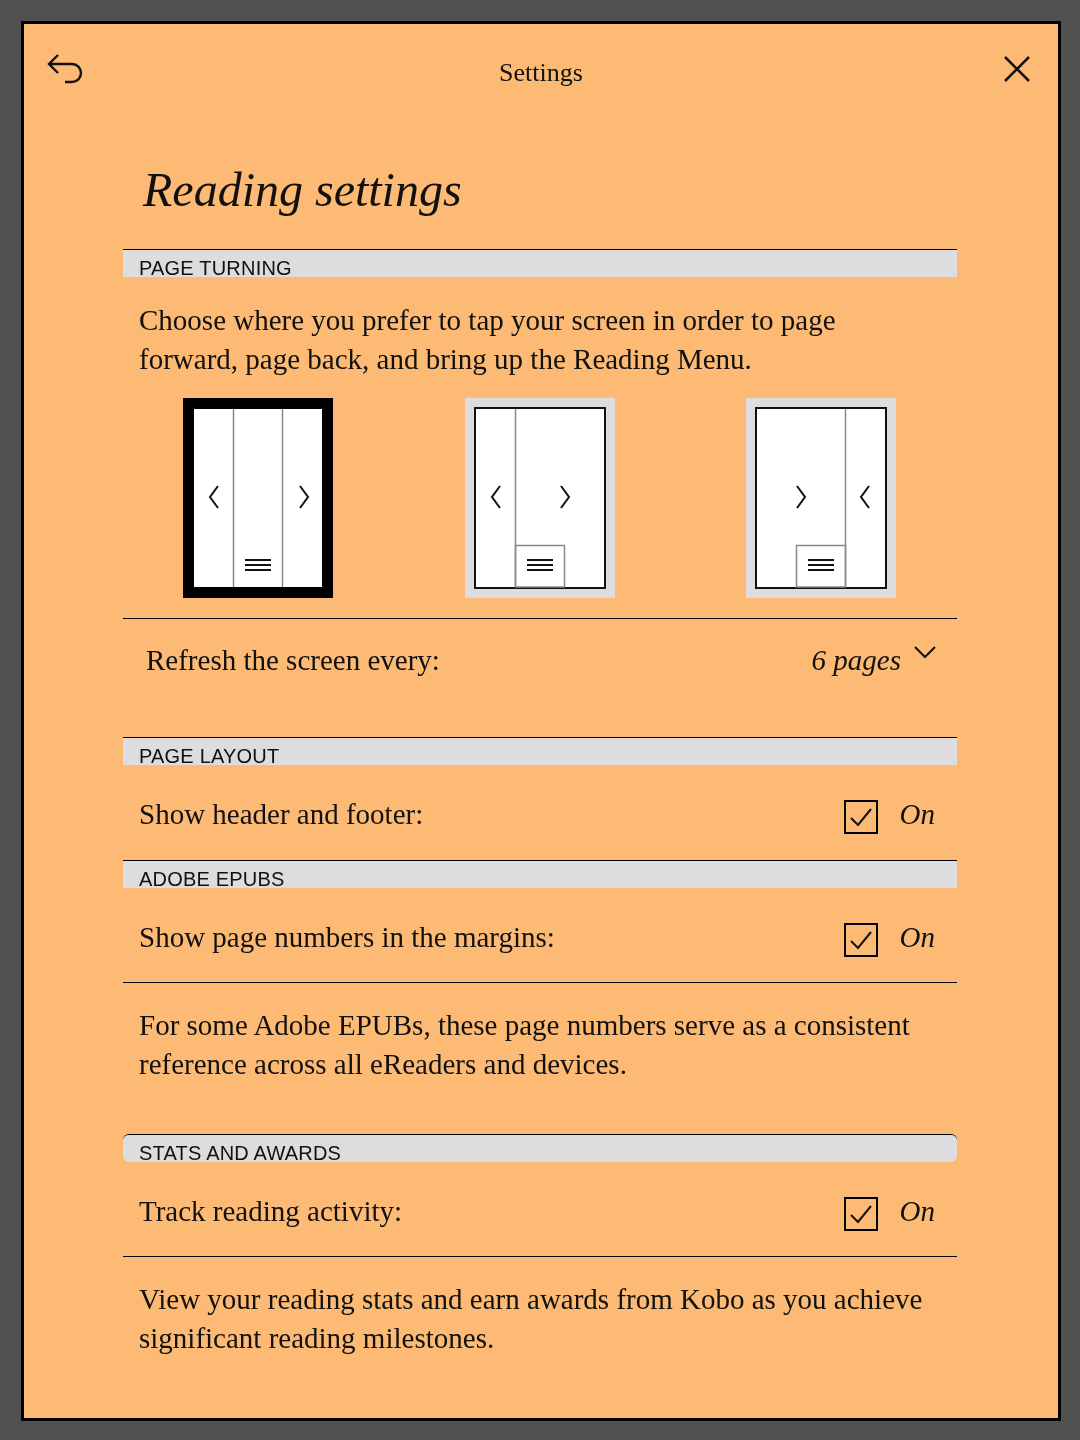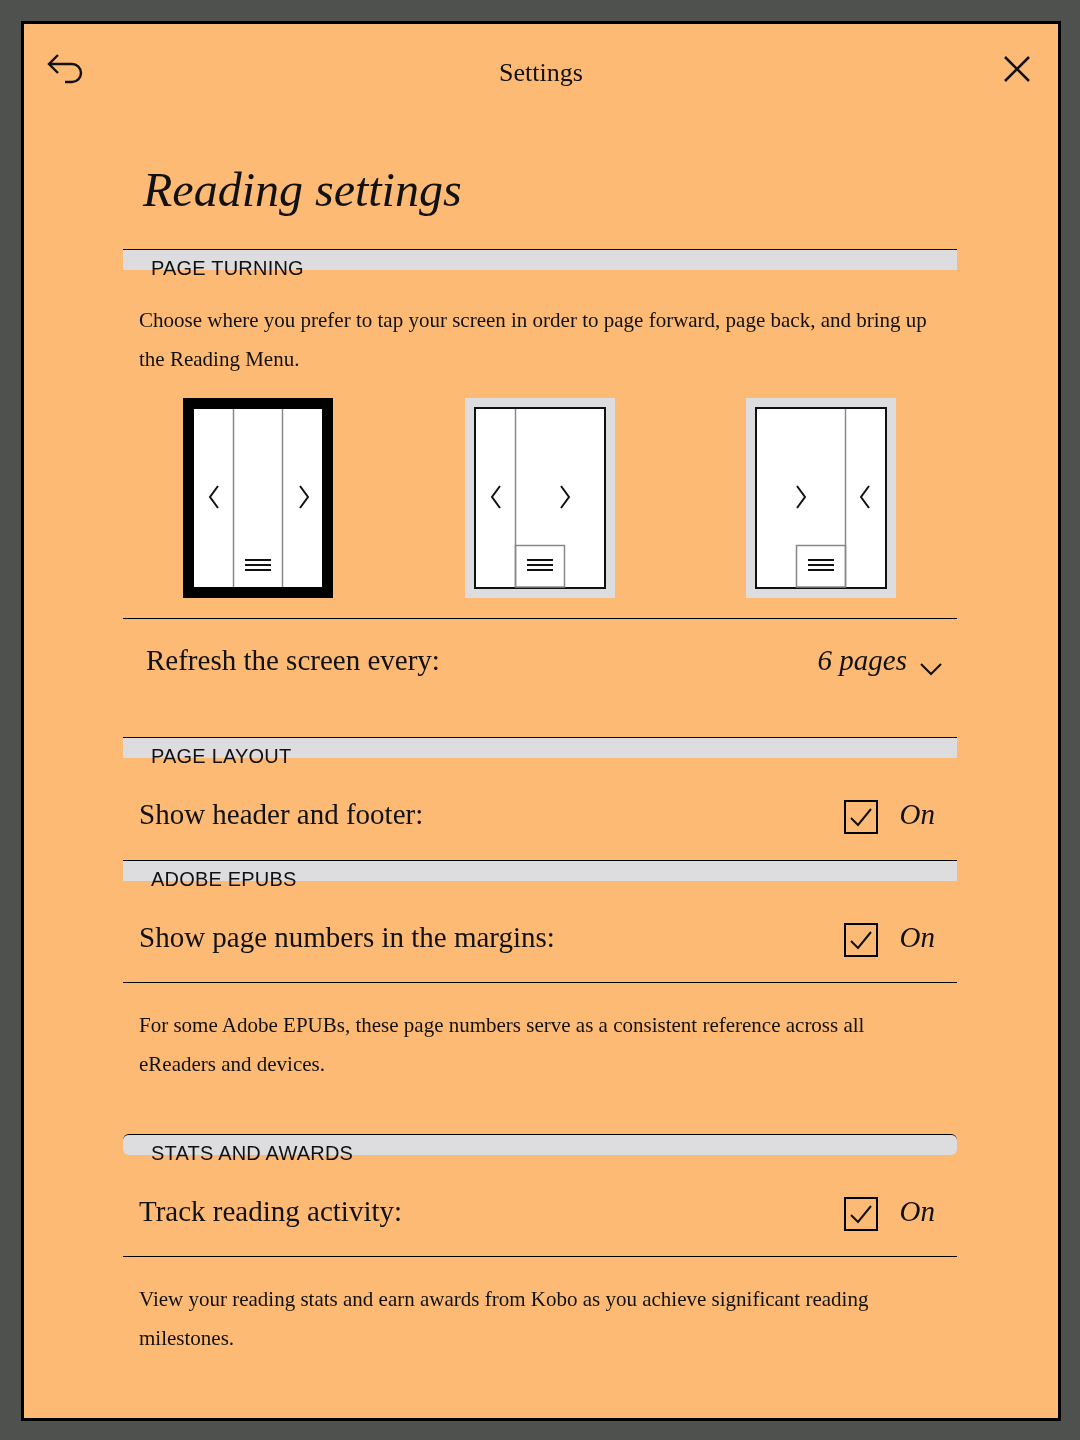--- a/index.html
+++ b/index.html
@@ -28,51 +28,51 @@
       font-size: 26px;
     }
     .page-title {
       position: absolute; left: 119px; top: 138px;
       font-family: "Liberation Serif", serif;
       font-style: italic;
       font-size: 48px;
       margin: 0; font-weight: normal;
     }
     .section-header {
-      position: absolute; left: 99px; width: 834px; height: 21px;
+      position: absolute; left: 99px; width: 834px; height: 28px;
       background: #dddcdf;
       border-top: 1px solid #000;
       box-sizing: border-box;
       font-family: "Liberation Sans", sans-serif;
       font-size: 20px;
       line-height: 36px;
-      padding-left: 28px;
+      padding-left: 16px;
       letter-spacing: 0.2px;
     }
     .para {
       position: absolute; left: 115px; width: 800px;
       font-family: "Liberation Serif", serif;
-      font-size: 21px;
+      font-size: 29px;
       line-height: 39px;
     }
     .hr { position: absolute; left: 99px; width: 834px; height: 1px; background: #000; }
     .diagram {
       position: absolute; top: 374px; width: 150px; height: 200px;
       box-sizing: border-box; cursor: pointer;
     }
     .diagram.selected { background: #000; }
     .diagram.unselected { background: #dddcdf; }
     .diagram svg { position: absolute; left: 0; top: 0; }
     .row {
       position: absolute; left: 99px; width: 834px;
       font-family: "Liberation Serif", serif;
       font-size: 29px;
     }
     .row-label { position: absolute; left: 16px; }
-    .dropdown { position: absolute; right: 14px; cursor: pointer; font-style: italic; display: flex; align-items: flex-end; }
+    .dropdown { position: absolute; right: 20px; cursor: pointer; font-style: italic; display: flex; align-items: flex-start; }
     .checkbox {
       position: absolute; right: 79px;
       width: 30px; height: 30px;
       border: 2px solid #000; box-sizing: content-box;
       cursor: pointer;
     }
     .toggle-label { position: absolute; right: 22px; font-style: italic; }
   </style>
 </head>
 <body>

